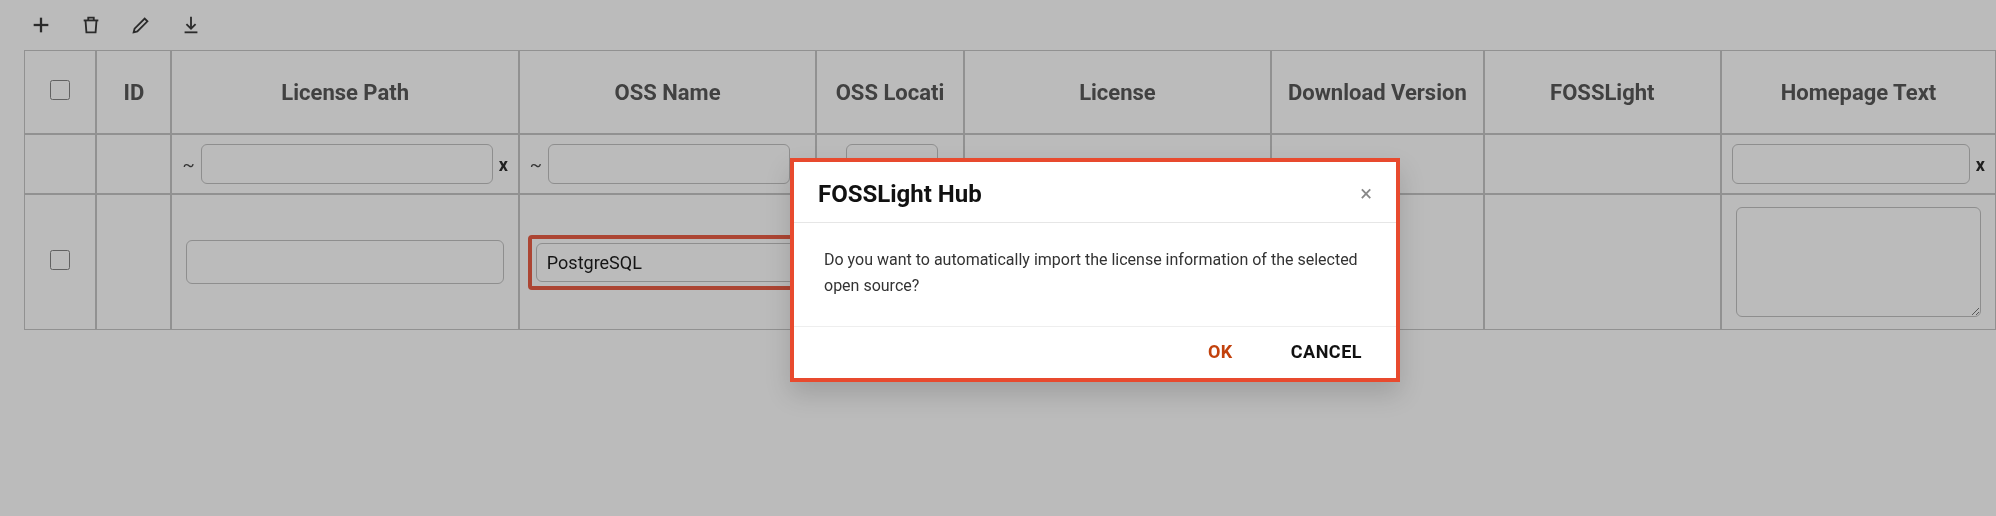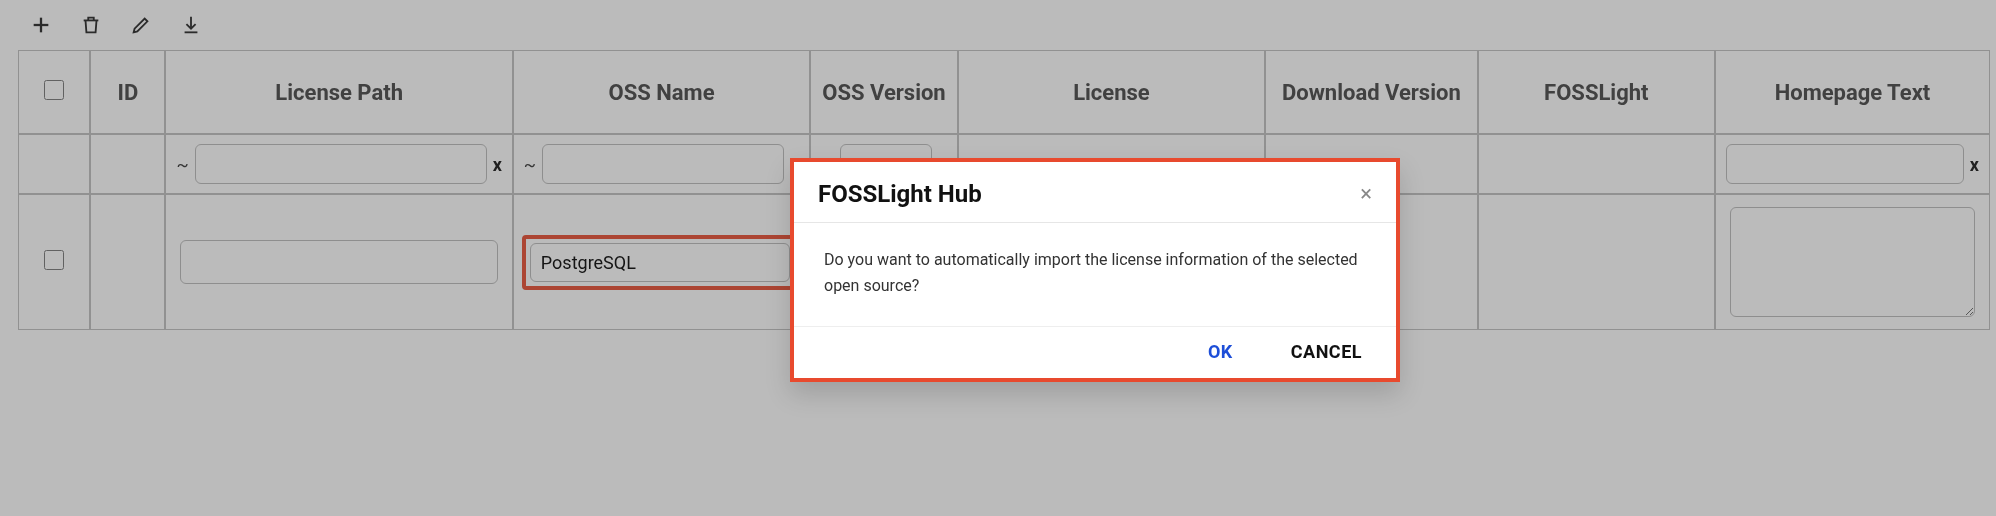--- a/index.html
+++ b/index.html
@@ -26,21 +26,21 @@
 .toolbar .icon {
   width: 22px;
   height: 22px;
   color: #222;
   cursor: pointer;
 }
 table.grid {
   border-collapse: separate;
   border-spacing: 0;
   width: calc(100% - 24px);
-  margin: 0 18px;
+  margin: 0 24px;
   table-layout: fixed;
 }
 table.grid th, table.grid td {
   border: 1px solid #bfbfbf;
   padding: 0;
   vertical-align: middle;
   text-align: center;
 }
 table.grid th {
   font-weight: 700;
@@ -127,21 +127,21 @@
   gap: 50px;
   padding: 14px 34px 16px;
   border-top: 1px solid #eee;
 }
 .modal-footer .btn {
   font-weight: 700;
   font-size: 18px;
   cursor: pointer;
   letter-spacing: 0.5px;
 }
-.btn-ok { color: #1d4ed8; }
+.btn-ok { color: #c2410c; }
 .btn-cancel { color: #111; margin-left: 8px; }
 </style>
 </head>
 <body>
 
 <div class="toolbar">
   <span class="icon">
     <svg viewBox="0 0 24 24" width="22" height="22" fill="none" stroke="currentColor" stroke-width="2.5">
         <line x1="12" y1="4" x2="12" y2="20"></line>
         <line x1="4" y1="12" x2="20" y2="12"></line>
@@ -179,21 +179,21 @@
       <col class="col-dl">
       <col class="col-home">
       <col class="col-copy">
   </colgroup>
   <thead>
     <tr>
       <th><input type="checkbox" style=""></th>
       <th>ID</th>
       <th>License Path</th>
       <th>OSS Name</th>
-      <th>OSS Version</th>
+      <th>OSS Locati</th>
       <th>License</th>
       <th>Download Version</th>
       <th>FOSSLight</th>
       <th>Homepage Text</th>
     </tr>
   </thead>
   <tbody>
     <tr class="filter-row">
       <td></td>
       <td></td>

